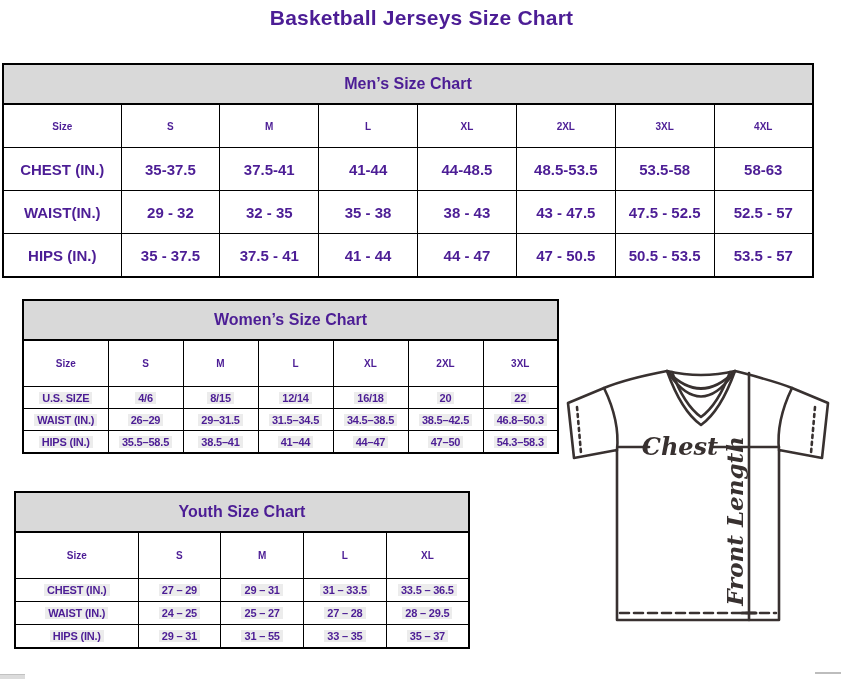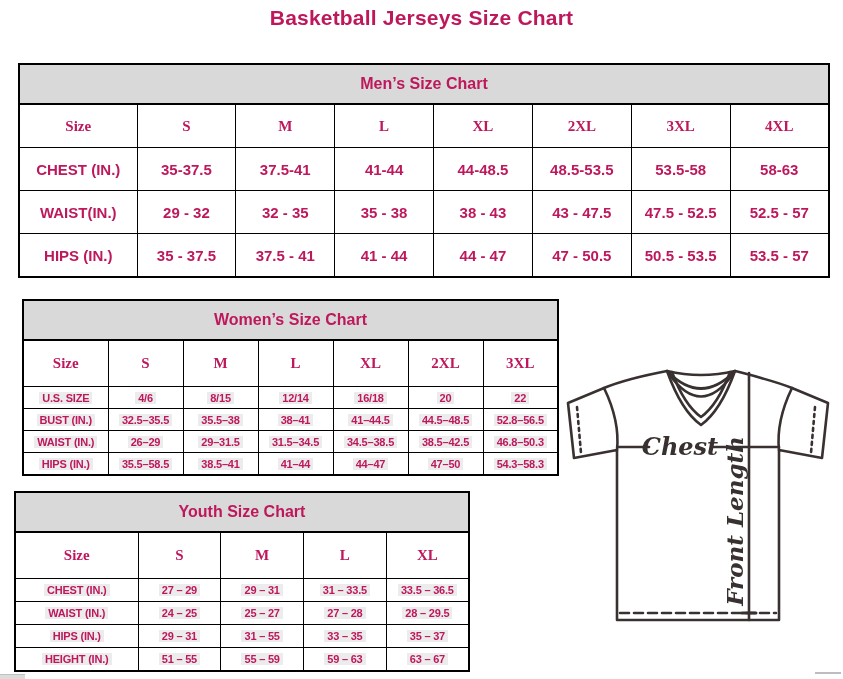--- a/index.html
+++ b/index.html
@@ -1,29 +1,29 @@
 <!DOCTYPE html>
 <html><head>
 <meta charset="utf-8">
 <style>
   html,body{margin:0;padding:0;background:#fff;}
   .page{position:relative;width:843px;height:679px;background:#ffffff;overflow:hidden;
-        font-family:"Liberation Sans", sans-serif;color:#be185d;}
+        font-family:"Liberation Sans", sans-serif;color:#4c1d95;}
   .page-title{position:absolute;left:0;top:6px;width:843px;text-align:center;
               font-size:21px;font-weight:bold;letter-spacing:0.2px;}
   .table-host{position:absolute;}
-  #mens{left:18px;top:63px;width:812px;}
+  #mens{left:2px;top:63px;width:812px;}
   #womens{left:22px;top:299px;width:537px;}
   #youth{left:14px;top:491px;width:456px;}
   table.sizetable{border-collapse:collapse;table-layout:fixed;width:100%;background:#fff;
                   border:2px solid #000;}
   .sizetable th,.sizetable td{border:1px solid #000;font-weight:bold;text-align:center;
                   vertical-align:middle;padding:0;white-space:nowrap;}
   .sizetable tr.band th{background:#d9d9d9;height:38px;font-size:16px;border-bottom:2px solid #000;}
-  .sizetable tr.cols th{font-size:15px;font-family:Liberation Serif, serif;}
+  .sizetable tr.cols th{font-size:10px;}
   #mens tr.cols th{height:42px;}
   #mens tr.datarow th,#mens tr.datarow td{height:42px;font-size:15px;}
   #mens col.c0{width:118px;}
   #womens tr.cols th{height:45px;}
   #womens tr.datarow th,#womens tr.datarow td{height:21px;font-size:11px;letter-spacing:-0.2px;}
   #womens col.c0{width:85px;}
   #youth tr.cols th{height:45px;}
   #youth tr.datarow th,#youth tr.datarow td{height:22px;font-size:11px;letter-spacing:-0.2px;}
   #youth col.c0{width:123px;}
   .compact tr.datarow .hl{background:#ececec;padding:0 3px;}
@@ -125,29 +125,20 @@
           <tr class="datarow">
             <th><span class="hl">U.S. SIZE</span></th>
             <td><span class="hl">4/6</span></td>
             <td><span class="hl">8/15</span></td>
             <td><span class="hl">12/14</span></td>
             <td><span class="hl">16/18</span></td>
             <td><span class="hl">20</span></td>
             <td><span class="hl">22</span></td>
           </tr>
           <tr class="datarow">
-            <th><span class="hl">BUST (IN.)</span></th>
-            <td><span class="hl">32.5–35.5</span></td>
-            <td><span class="hl">35.5–38</span></td>
-            <td><span class="hl">38–41</span></td>
-            <td><span class="hl">41–44.5</span></td>
-            <td><span class="hl">44.5–48.5</span></td>
-            <td><span class="hl">52.8–56.5</span></td>
-          </tr>
-          <tr class="datarow">
             <th><span class="hl">WAIST (IN.)</span></th>
             <td><span class="hl">26–29</span></td>
             <td><span class="hl">29–31.5</span></td>
             <td><span class="hl">31.5–34.5</span></td>
             <td><span class="hl">34.5–38.5</span></td>
             <td><span class="hl">38.5–42.5</span></td>
             <td><span class="hl">46.8–50.3</span></td>
           </tr>
           <tr class="datarow">
             <th><span class="hl">HIPS (IN.)</span></th>
@@ -195,27 +186,20 @@
             <td><span class="hl">27 – 28</span></td>
             <td><span class="hl">28 – 29.5</span></td>
           </tr>
           <tr class="datarow">
             <th><span class="hl">HIPS (IN.)</span></th>
             <td><span class="hl">29 – 31</span></td>
             <td><span class="hl">31 – 55</span></td>
             <td><span class="hl">33 – 35</span></td>
             <td><span class="hl">35 – 37</span></td>
           </tr>
-          <tr class="datarow">
-            <th><span class="hl">HEIGHT (IN.)</span></th>
-            <td><span class="hl">51 – 55</span></td>
-            <td><span class="hl">55 – 59</span></td>
-            <td><span class="hl">59 – 63</span></td>
-            <td><span class="hl">63 – 67</span></td>
-          </tr>
         </tbody>
       </table>
     </div>
 
   <svg class="jersey-svg" viewBox="0 0 272 262">
     <g fill="none" stroke="#383130" stroke-width="2.6" stroke-linejoin="round" stroke-linecap="round">
 
       <path fill="#ffffff" d="M107,5 C86,9 61,15 44,22 L8,37 L14,92 L57,84 L57,254 L219,254 L219,84 L262,92 L268,37 L232,22 C215,15 190,9 175,5"></path>
 
       <path d="M44,22 Q60,55 57,84"></path>

